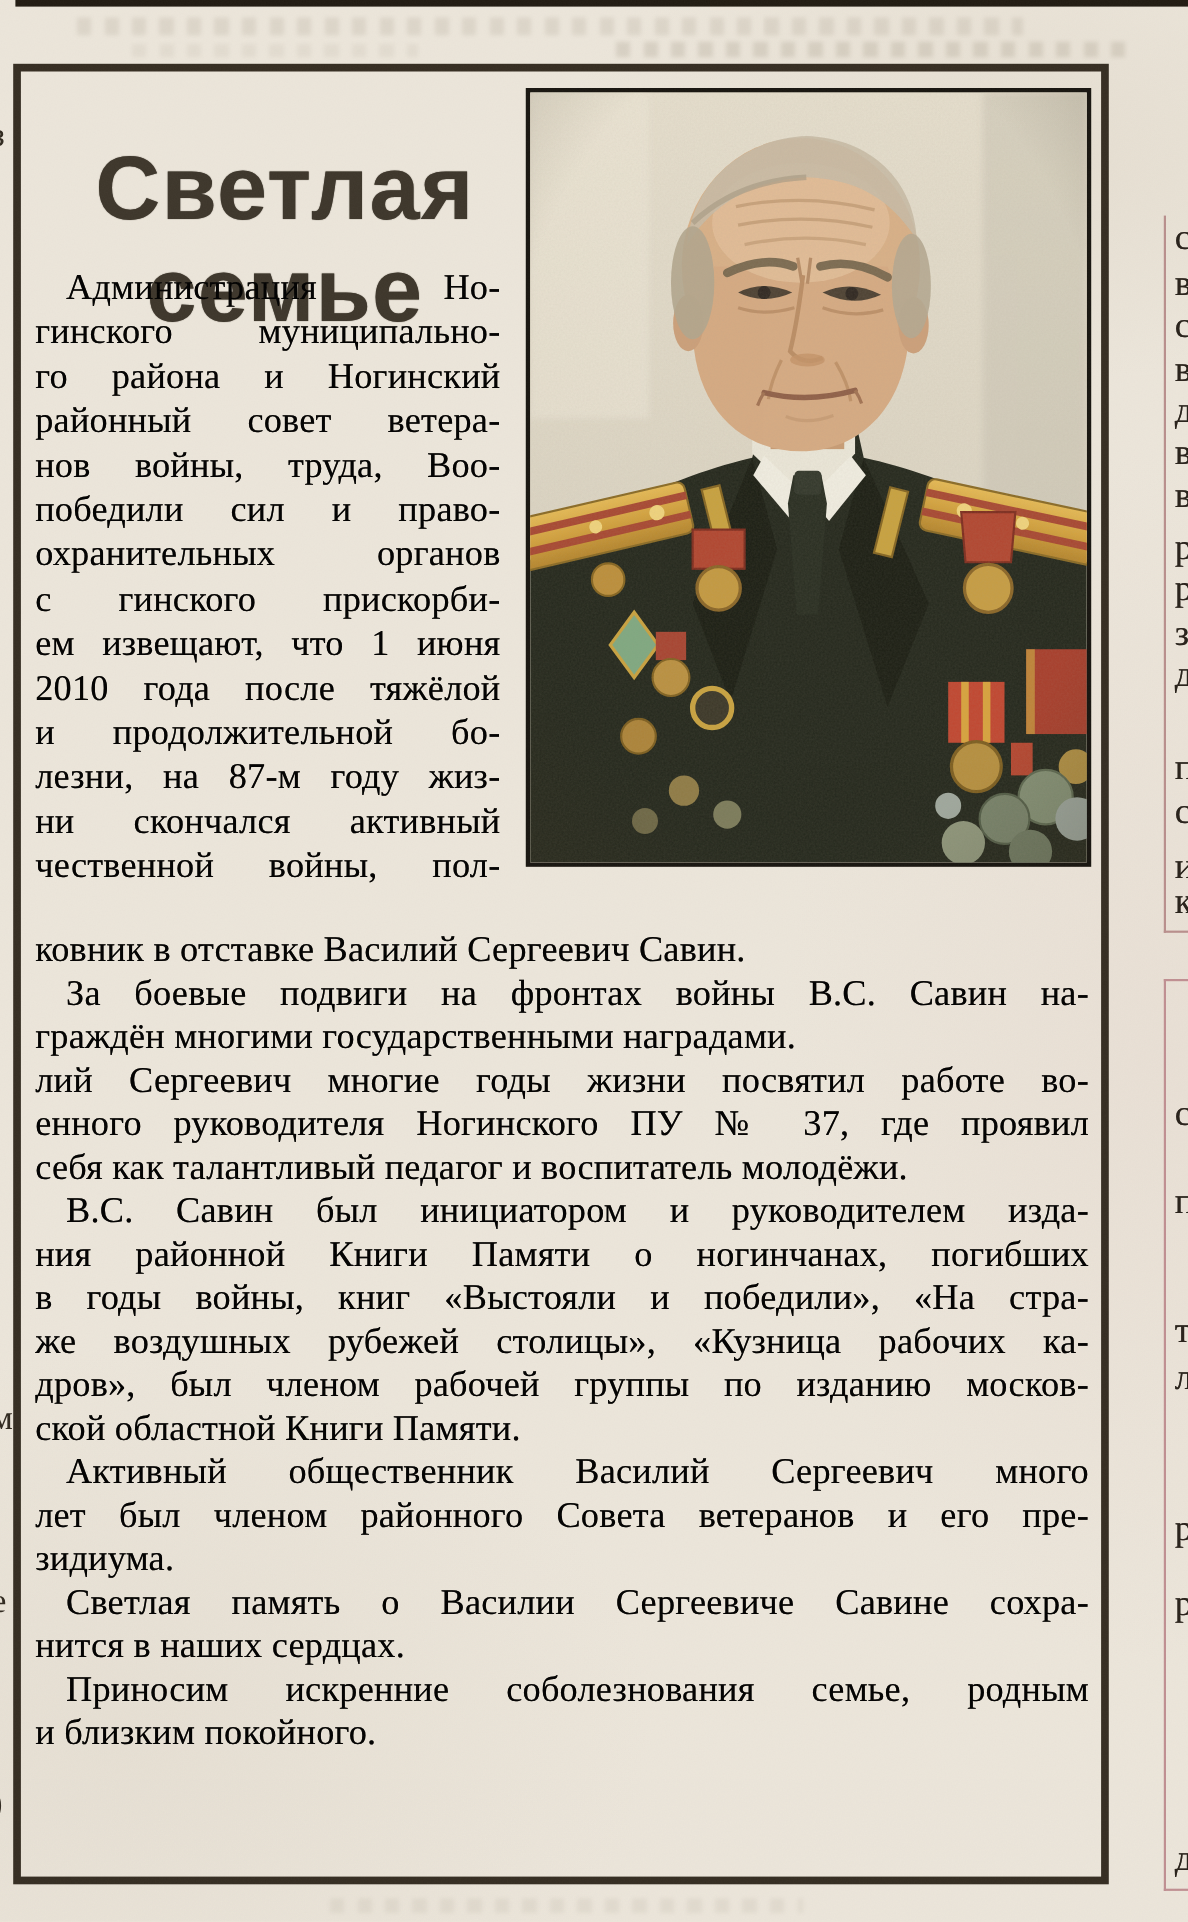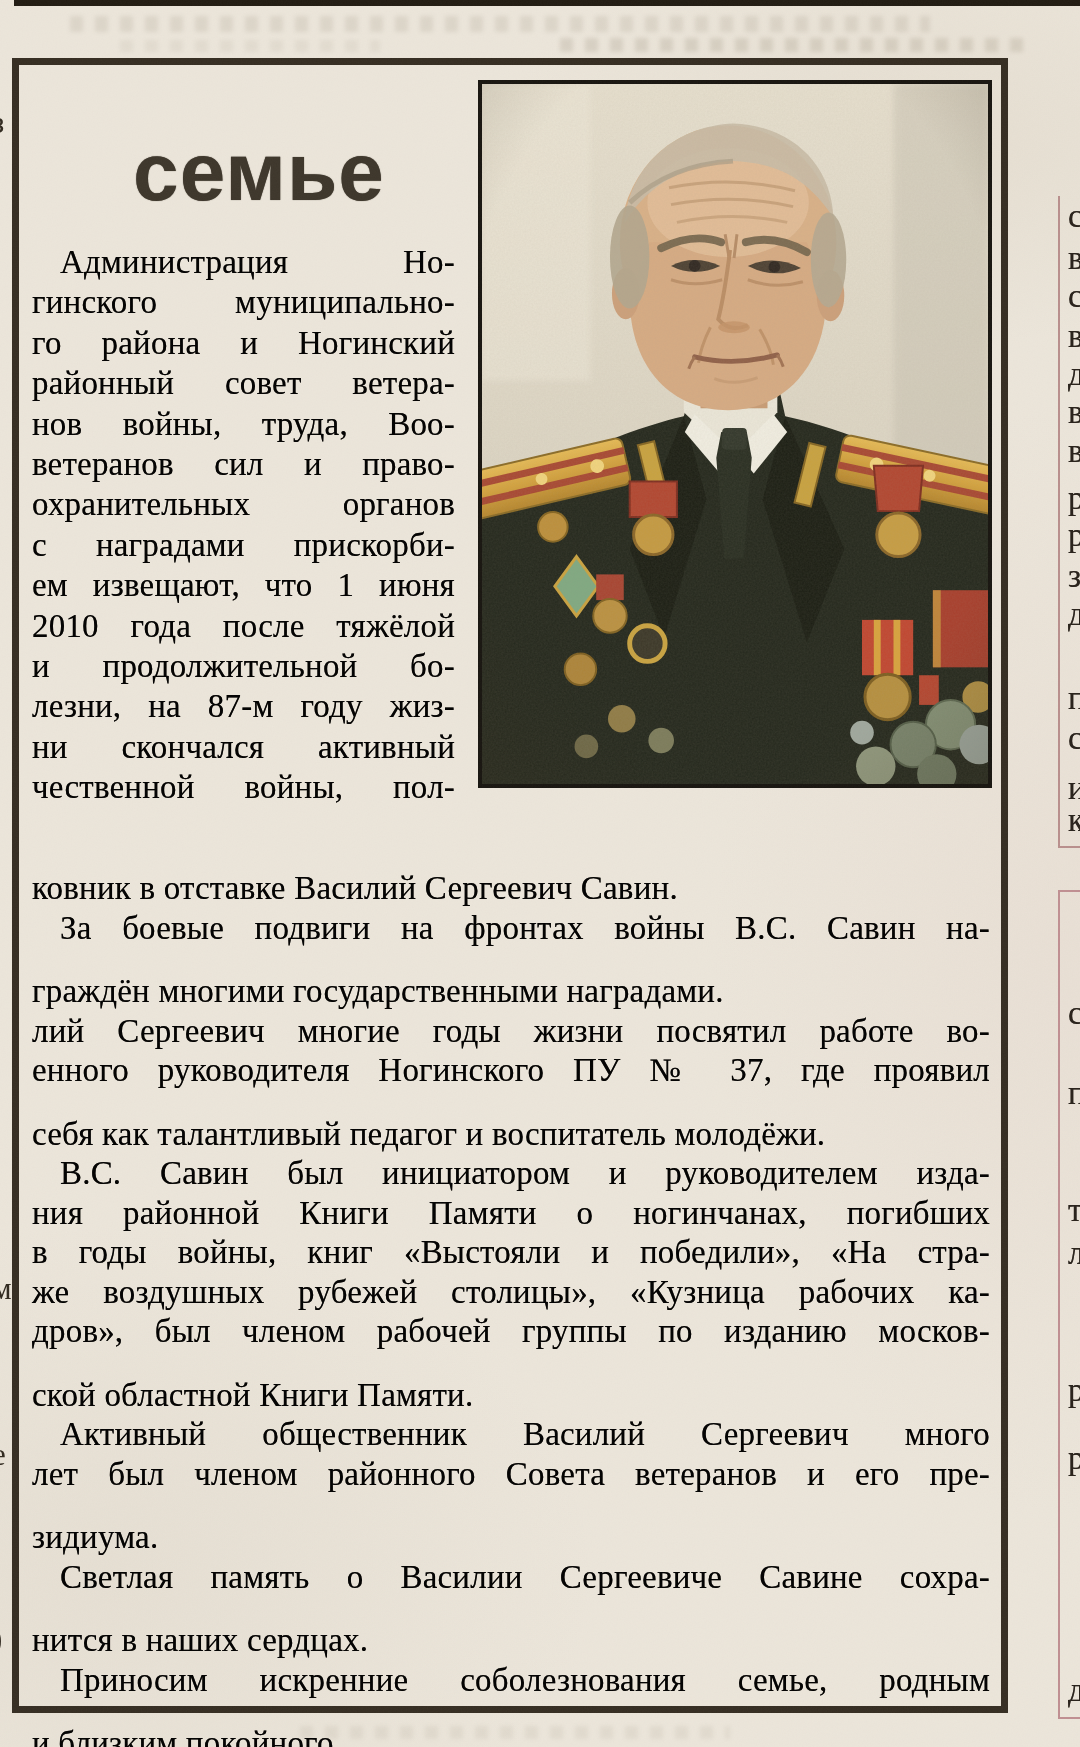--- a/index.html
+++ b/index.html
@@ -37,21 +37,21 @@
     border:4px solid #181510;box-sizing:border-box;background:#ddd5c4;}
   #photo-frame svg{display:block;width:506px;height:700px;}
 
   .textcol{position:absolute;color:#000000;font-size:33px;letter-spacing:.2px;
     text-shadow:0 0 .6px rgba(42,36,28,.75);}
   #narrow-lines{left:32px;top:242px;width:423px;}
   #full-lines{left:32px;top:845px;width:958px;}
   .nline{height:40.4px;line-height:40.4px;text-align:justify;text-align-last:justify;}
   .fline{height:39.5px;line-height:39.5px;text-align:justify;text-align-last:justify;}
   .ind{text-indent:28px;}
-  .noj{text-align-last:left;margin-top:24px;}
+  .noj{text-align-last:left;}
 
   
   #right-box-top{position:absolute;left:1058px;top:196px;width:40px;height:650px;
     border-left:2px solid #b98f8d;border-bottom:2px solid #b98f8d;}
   #right-box-bottom{position:absolute;left:1058px;top:890px;width:40px;height:825px;
     border-left:2px solid #c08f92;border-top:2px solid #c08f92;border-bottom:2px solid #c08f92;}
   .rletter{position:absolute;left:1068px;width:20px;font-size:33px;color:#2b241d;
     line-height:36px;text-shadow:0 0 .6px rgba(42,36,28,.7);}
   .lmark{position:absolute;width:18px;font-size:31px;color:#332c22;line-height:34px;}
 
@@ -66,20 +66,21 @@
 <div id="ghost-c" class="ghost"></div>
 <div id="ghost-d" class="ghost"></div>
 
 <div id="right-box-top"></div>
 <div id="right-box-bottom"></div>
 <div id="right-letters"></div>
 <div id="left-marks"></div>
 
 <div id="obit-box">
   <div id="title">
+    <div>Светлая</div>
     <div>семье</div>
   </div>
 </div>
 
 <div id="photo-frame">
   <svg viewBox="0 0 514 708" preserveAspectRatio="none">
     <defs>
       <linearGradient id="bgG" x1="0" y1="0" x2="0" y2="1">
         <stop offset="0" stop-color="#e7e0cf"></stop>
           <stop offset=".55" stop-color="#ddd6c5"></stop>
@@ -210,23 +211,23 @@
     <rect width="514" height="708" filter="url(#pgrain)" opacity=".55"></rect>
   </svg>
 </div>
 
 <div id="narrow-lines" class="textcol">
     <div class="nline ind">Администрация Но-</div>
     <div class="nline">гинского муниципально-</div>
     <div class="nline">го района и Ногинский</div>
     <div class="nline">районный совет ветера-</div>
     <div class="nline">нов войны, труда, Воо-</div>
-    <div class="nline">ветеранов сил и право-</div>
+    <div class="nline">победили сил и право-</div>
     <div class="nline">охранительных органов</div>
-    <div class="nline">с наградами прискорби-</div>
+    <div class="nline">с гинского прискорби-</div>
     <div class="nline">ем извещают, что 1 июня</div>
     <div class="nline">2010 года после тяжёлой</div>
     <div class="nline">и продолжительной бо-</div>
     <div class="nline">лезни, на 87-м году жиз-</div>
     <div class="nline">ни скончался активный</div>
     <div class="nline">чественной войны, пол-</div>
   </div>
 <div id="full-lines" class="textcol">
     <div class="fline noj">ковник в отставке Василий Сергеевич Савин.</div>
     <div class="fline ind">За боевые подвиги на фронтах войны В.С. Савин на-</div>

